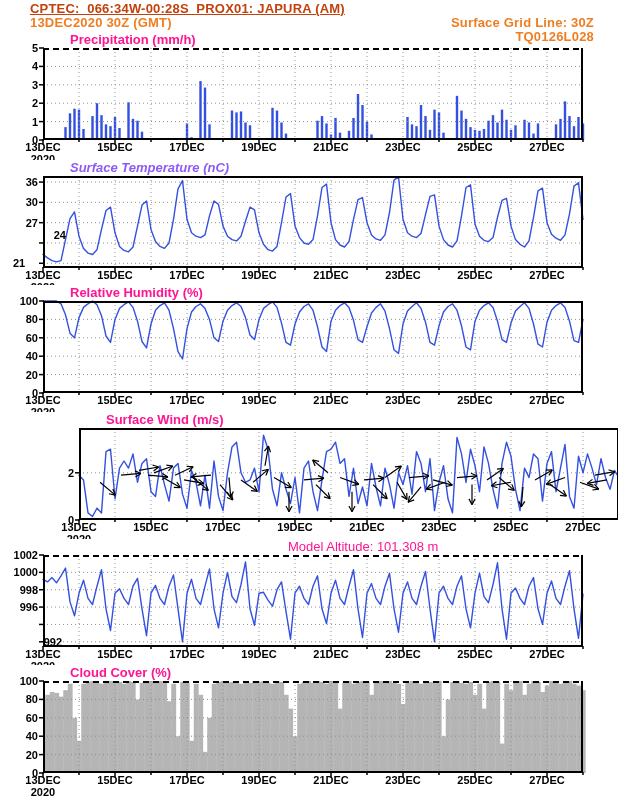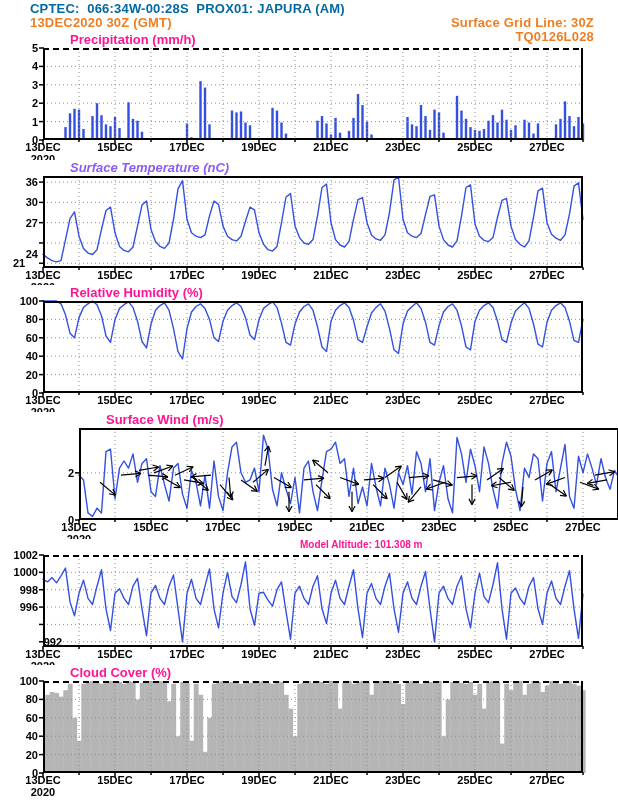--- a/index.html
+++ b/index.html
@@ -1,30 +1,30 @@
 <!DOCTYPE html>
 <html><head>
 <meta charset="utf-8">
 <style>
   html,body{margin:0;padding:0;background:#fff;}
   .page{position:relative;width:618px;height:800px;background:#fff;overflow:hidden;
         font-family:"Liberation Sans",sans-serif;}
   .hline{position:absolute;font-weight:700;font-size:13px;white-space:pre;letter-spacing:.2px;}
   .panel{position:absolute;left:0;width:618px;overflow:hidden;}
   .ptitle{position:absolute;left:70px;top:0;font-weight:700;font-size:13px;white-space:pre;}
-  .ptitle2{position:absolute;left:300px;top:0;font-weight:700;font-size:10px;white-space:pre;}
+  .ptitle2{position:absolute;left:288px;top:0;font-weight:400;font-size:13px;white-space:pre;}
   .plot{position:absolute;left:43px;top:16px;width:540px;height:92px;}
   .ylab{position:absolute;left:0;width:38px;text-align:right;font-weight:700;font-size:11px;color:#000;line-height:12px;}
   .xlab{position:absolute;width:56px;text-align:center;font-weight:700;font-size:11px;color:#000;line-height:12px;}
 </style>
 </head>
 <body>
 
 <div class="page">
-  <div class="hline hdr-o" style="top: 1px; left: 30px; color: #0369a1;">CPTEC:  066:34W-00:28S  PROX01: JAPURA (AM)</div>
+  <div class="hline hdr-o" style="top: 1px; left: 30px; color: #c2410c; text-decoration: underline;">CPTEC:  066:34W-00:28S  PROX01: JAPURA (AM)</div>
   <div class="hline hdr-o" style="top: 15px; left: 30px; color: rgb(239, 126, 34);">13DEC2020 30Z (GMT)</div>
   <div class="hline hdr-o" style="top: 15px; right: 24px; text-align: right; color: rgb(239, 126, 34);">Surface Grid Line: 30Z</div>
   <div class="hline hdr-o" style="top: 29px; right: 24px; text-align: right; color: rgb(239, 126, 34);">TQ0126L028</div>
 
   <div class="panel" style="top:32px;height:128px;">
     <div class="ptitle" style="color: rgb(255, 20, 147);">Precipitation (mm/h)</div>
     <div class="plot">
         <svg width="540" height="92" style="overflow:visible;display:block;">
           <line x1="0" y1="91" x2="540" y2="91" stroke="#3350e0" stroke-width="1" stroke-dasharray="4 3"></line>
           <rect x="21.3" y="79.12" width="2.4" height="12.879999999999995" fill="#3350e0"></rect>
@@ -208,21 +208,21 @@
           <line x1="324" y1="91" x2="324" y2="94" stroke="#000000" stroke-width="1.5"></line>
           <line x1="360" y1="91" x2="360" y2="96" stroke="#000000" stroke-width="1.5"></line>
           <line x1="396" y1="91" x2="396" y2="94" stroke="#000000" stroke-width="1.5"></line>
           <line x1="432" y1="91" x2="432" y2="96" stroke="#000000" stroke-width="1.5"></line>
           <line x1="468" y1="91" x2="468" y2="94" stroke="#000000" stroke-width="1.5"></line>
           <line x1="504" y1="91" x2="504" y2="96" stroke="#000000" stroke-width="1.5"></line>
           <line x1="540" y1="91" x2="540" y2="94" stroke="#000000" stroke-width="1.5"></line>
         </svg>
       </div>
   <span class="ylab" style="top: 97.2647px; text-align: center;">21</span>
-      <span class="ylab" style="top: 88px;">24</span>
+      <span class="ylab" style="top: 69px; margin-left: 28px;">24</span>
       <span class="ylab" style="top: 56.6765px;">27</span>
       <span class="ylab" style="top: 36.3824px;">30</span>
       <span class="ylab" style="top: 16.0882px;">36</span>
       <span class="xlab" style="left: 15px; top: 109px;">13DEC</span>
       <span class="xlab" style="left: 87px; top: 109px;">15DEC</span>
       <span class="xlab" style="left: 159px; top: 109px;">17DEC</span>
       <span class="xlab" style="left: 231px; top: 109px;">19DEC</span>
       <span class="xlab" style="left: 303px; top: 109px;">21DEC</span>
       <span class="xlab" style="left: 375px; top: 109px;">23DEC</span>
       <span class="xlab" style="left: 447px; top: 109px;">25DEC</span>

